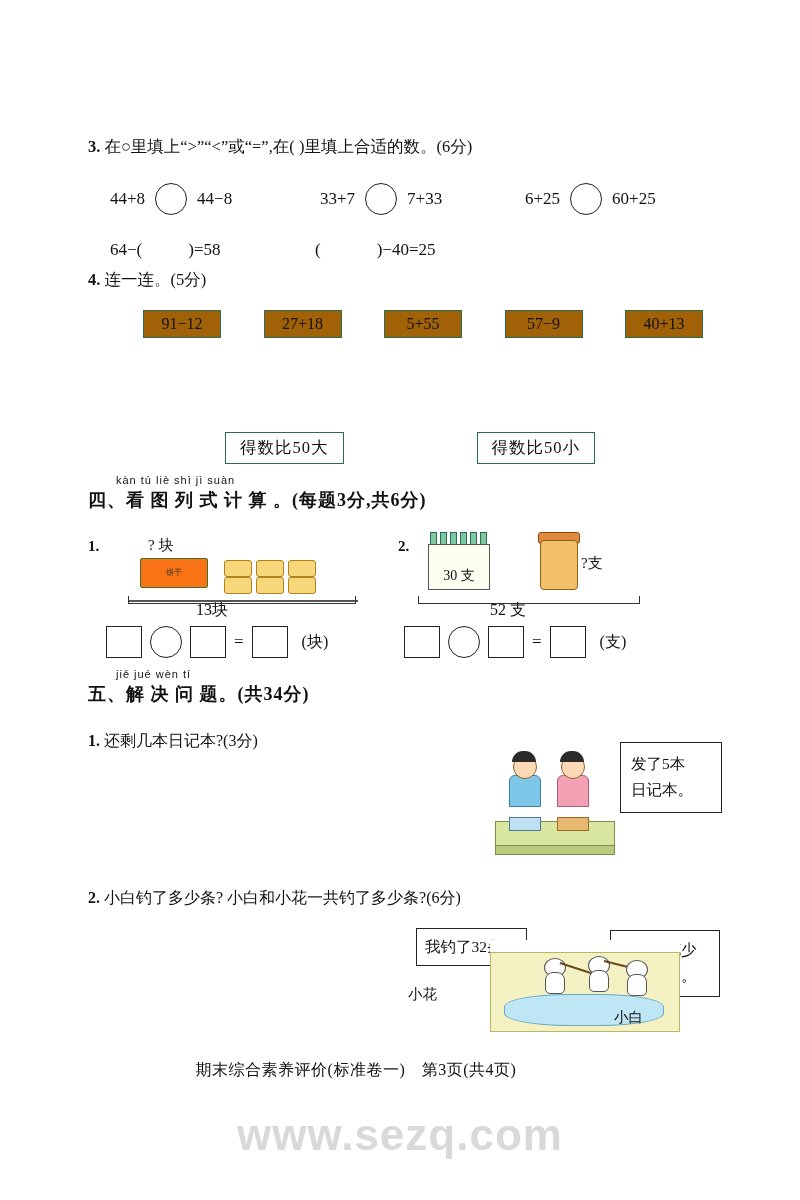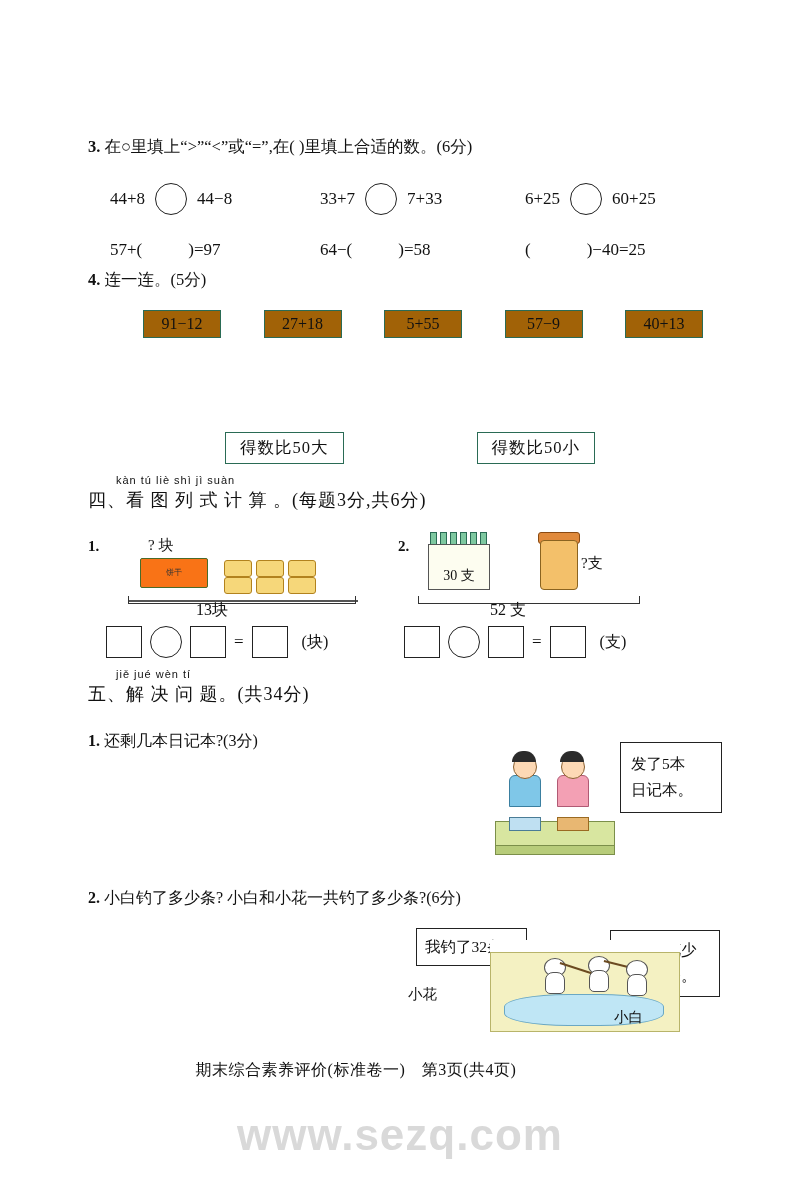--- a/index.html
+++ b/index.html
@@ -104,21 +104,21 @@
   }
 
   
   .pinyin {
     font-family: "Liberation Sans", sans-serif;
     font-size: 11px;
     letter-spacing: 1px;
     color: #111;
   }
   .sec-head {
-    font-weight: normal;
+    font-weight: bold;
     font-size: 18px;
     letter-spacing: 1px;
   }
   #sec4 {
     position: absolute;
     left: 88px;
     top: 474px;
   }
   #sec4 .pinyin { margin-left: 28px; }
   #sec4 .sec-head { margin-top: 2px; }
@@ -418,25 +418,20 @@
       <span>7+33</span>
     </div>
     <div class="cmp-cell">
       <span>6+25</span>
       <span class="circle-blank"></span>
       <span>60+25</span>
     </div>
   </div>
 
   <div class="row-compare" style="top:240px;">
-    <div class="cmp-cell" style="width:210px;">
-      <span>57+(</span>
-      <span class="paren-blank"></span>
-      <span>)=97</span>
-    </div>
     <div class="cmp-cell" style="width:205px;">
       <span>64−(</span>
       <span class="paren-blank"></span>
       <span>)=58</span>
     </div>
     <div class="cmp-cell">
       <span>(</span>
       <span class="paren-blank" style="min-width:56px;"></span>
       <span>)−40=25</span>
     </div>

